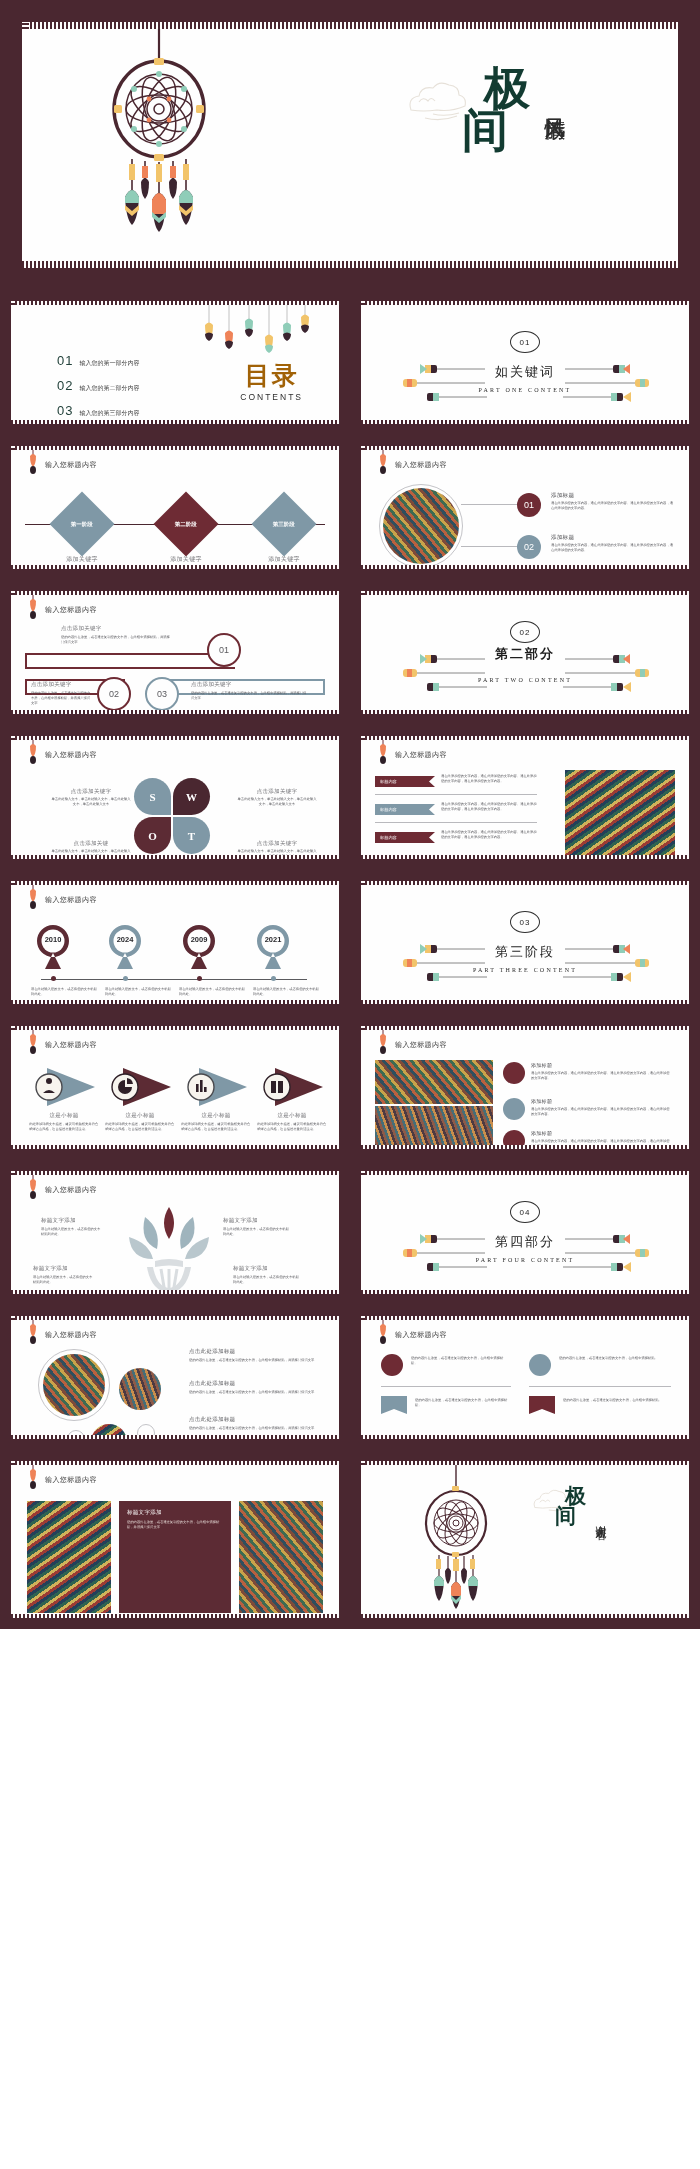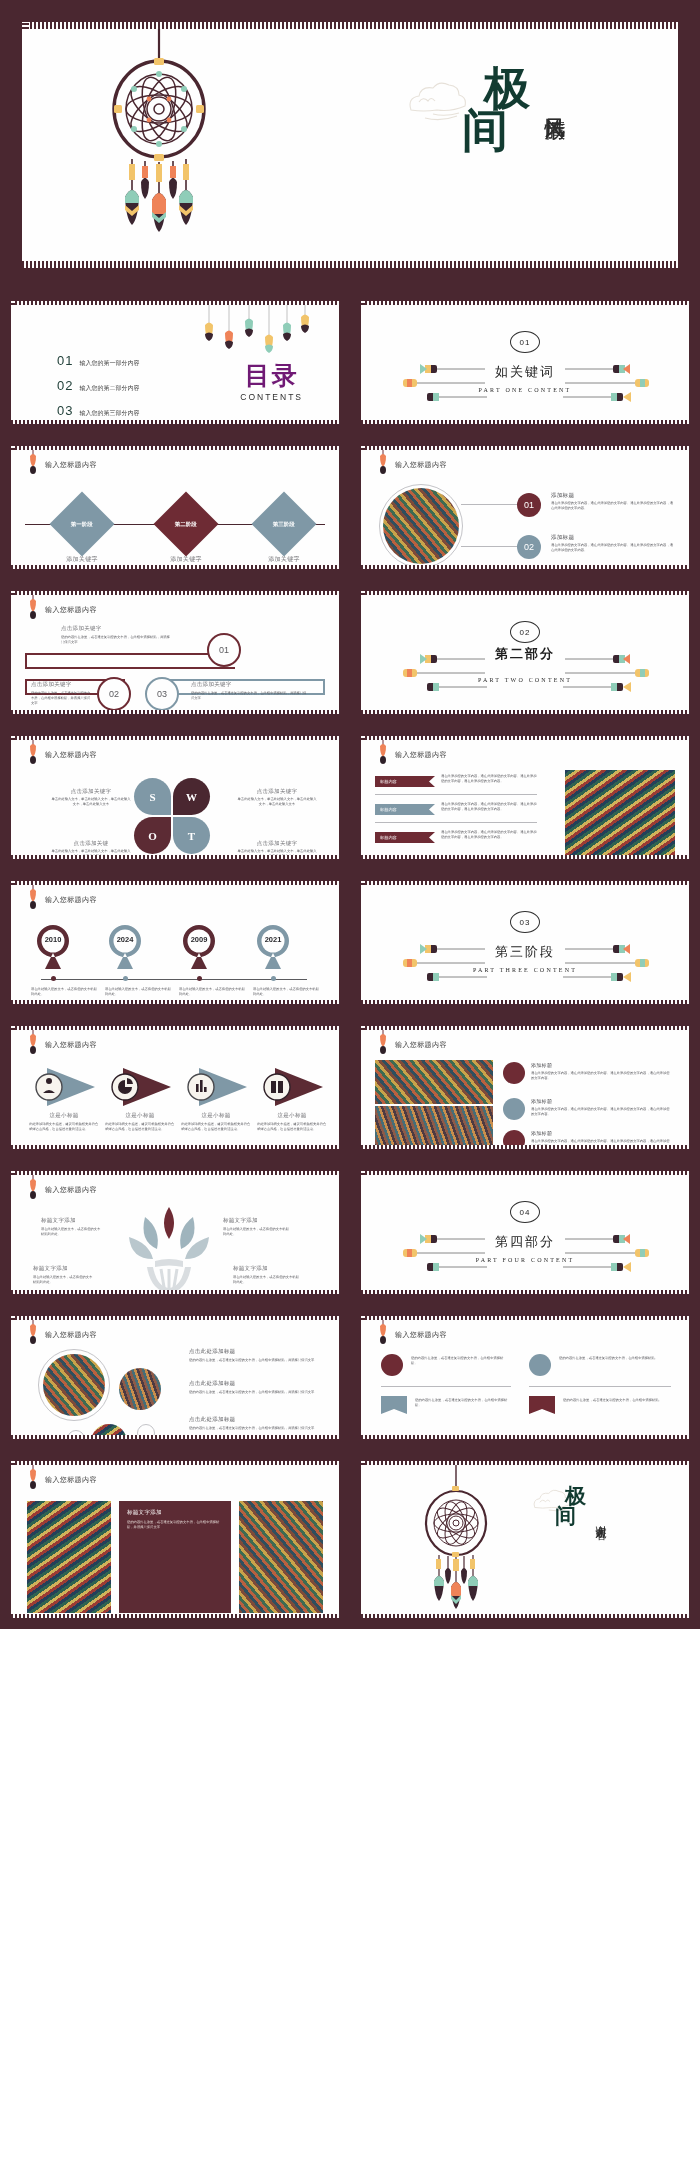--- a/index.html
+++ b/index.html
@@ -97,21 +97,21 @@
   }
   .cloud{ position:absolute; right:205px; top:56px; opacity:.5; }
 
   
   .toc-row{ position:absolute; display:flex; align-items:baseline; gap:6px; }
   .toc-num{ font-size:13px; color:#22413a; font-family:"Liberation Sans",sans-serif; letter-spacing:1px; }
   .toc-txt{ font-size:6px; color:#3a3a3a; }
   .toc-big{
     position:absolute; right:36px; bottom:22px; text-align:center;
   }
-  .toc-big .zh{ font-size:25px; color:#701a75; font-weight:bold; font-family:"Liberation Serif",serif; letter-spacing:2px;}
+  .toc-big .zh{ font-size:25px; color:#a16207; font-weight:bold; font-family:"Liberation Serif",serif; letter-spacing:2px;}
   .toc-big .en{ font-size:8.5px; color:#2d2d2d; letter-spacing:2px; }
 
   
   .sec-circle{
     position:absolute; left:50%; transform:translateX(-50%);
     width:30px;height:22px;border:1.1px solid #2f2f2f;border-radius:50%;
     display:flex;align-items:center;justify-content:center;
     font-size:8px;color:#1e1e1e;letter-spacing:1px;
   }
   .sec-zh{ position:absolute; left:50%; transform:translateX(-50%);

